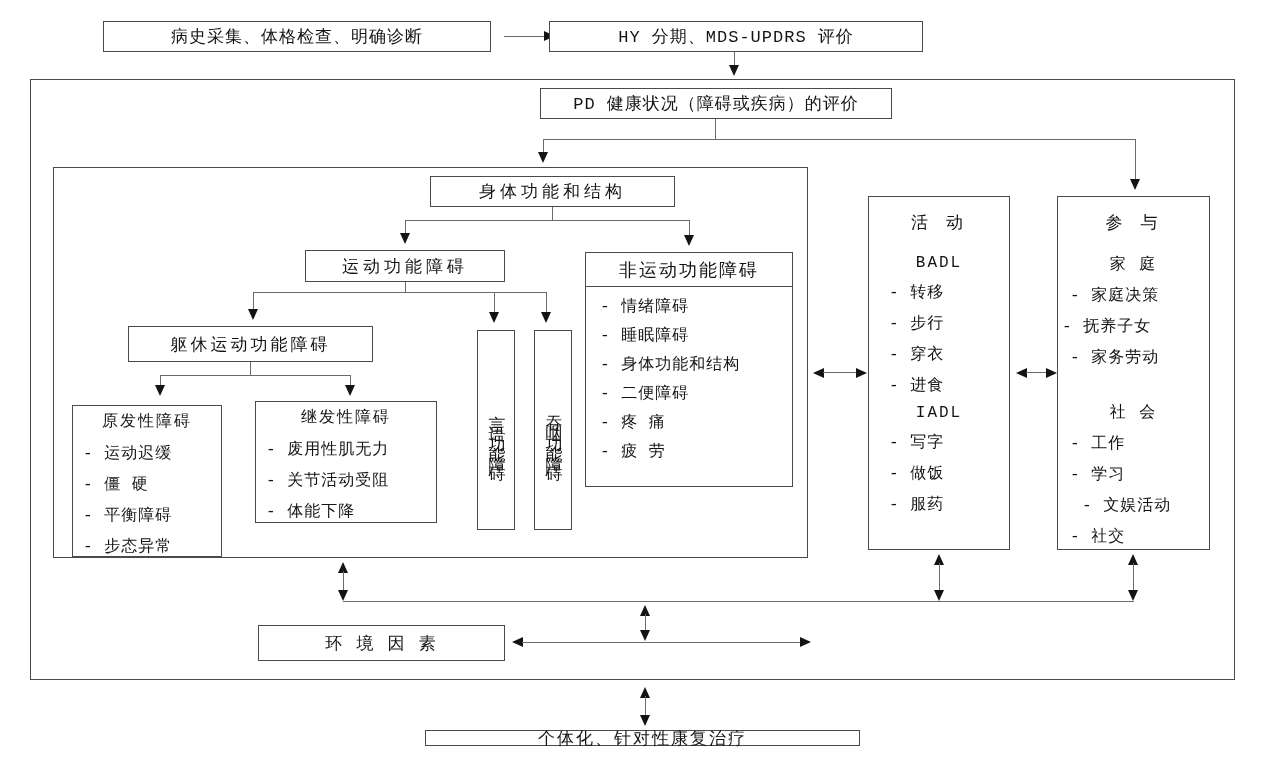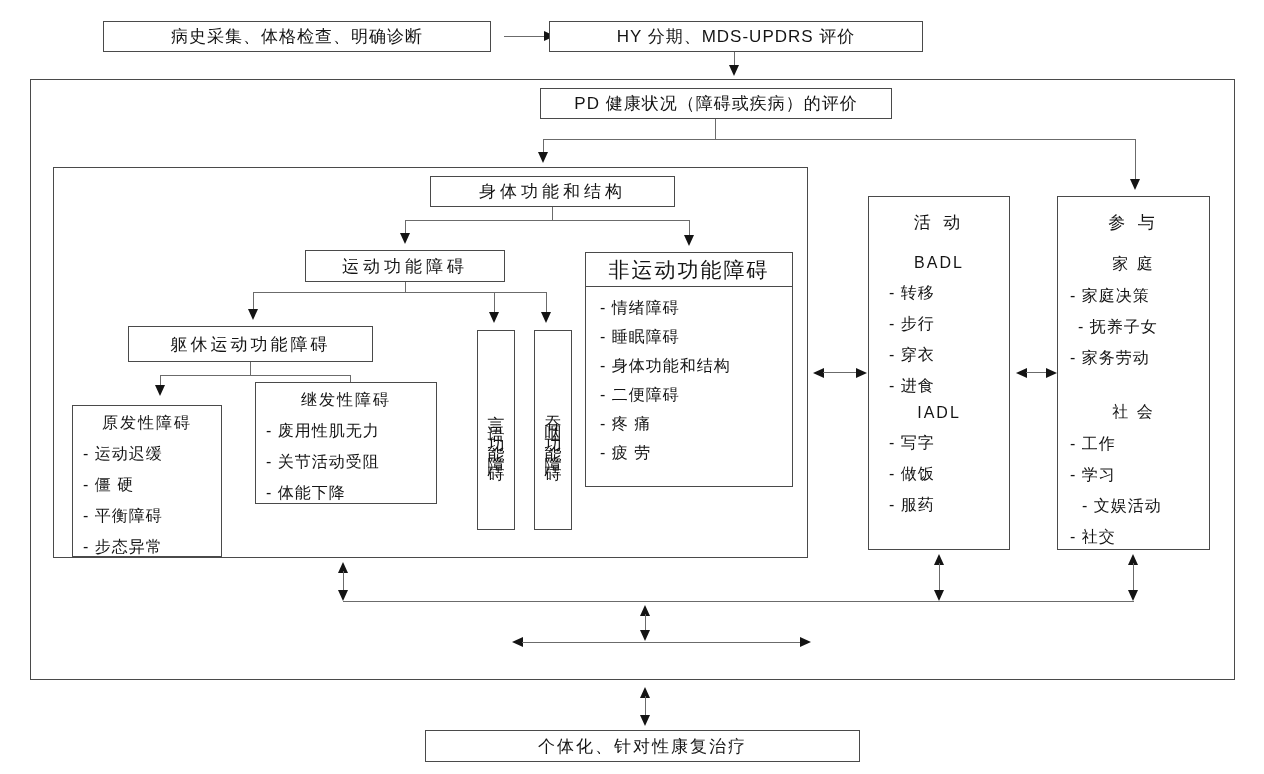--- a/index.html
+++ b/index.html
@@ -1,33 +1,33 @@
 <!DOCTYPE html>
 <html style="--border: #4a4a4a; --line: #6b6b6b; --arrow: #141414; --text: #141414; --background: #ffffff;"><head>
 <meta charset="utf-8">
 <style>
   :root{
     --border:#4a4a4a; --line:#6b6b6b; --arrow:#141414; --text:#141414; --background:#ffffff;
   }
   html,body{margin:0;padding:0;background:var(--background);}
   #canvas{position:relative;width:1264px;height:774px;background:var(--background);
-    font-family:Liberation Sans, sans-serif;color:var(--text);overflow:hidden;}
+    font-family:Liberation Mono, monospace;color:var(--text);overflow:hidden;}
   .box{position:absolute;border:1px solid var(--border);background:var(--background);
     display:flex;align-items:center;justify-content:center;font-size:17px;letter-spacing:1px;
     box-sizing:border-box;white-space:nowrap;}
   .frame{position:absolute;border:1px solid var(--border);box-sizing:border-box;background:transparent;}
   .panel{position:absolute;border:1px solid var(--border);background:var(--background);
     box-sizing:border-box;font-size:16px;}
   .ptitle{text-align:center;margin-top:14px;font-size:17px;letter-spacing:4px;}
   .plabel{text-align:center;margin-top:20px;font-size:16px;letter-spacing:2px;}
   .pitem{margin:11px 0 0 20px;line-height:20px;letter-spacing:1px;}
   .sitem{margin:11px 0 0 10px;line-height:20px;letter-spacing:1px;}
   .stitle{text-align:center;margin-top:6px;font-size:16px;letter-spacing:2px;line-height:21px;}
   .nmhead{height:33px;border-bottom:1px solid var(--border);display:flex;align-items:center;
-    justify-content:center;font-size:21px;letter-spacing:2px;}
+    justify-content:center;font-size:18px;letter-spacing:2px;}
   .nmitem{margin:12px 0 0 14px;line-height:17px;letter-spacing:1px;}
   .vtext{writing-mode:vertical-rl;text-orientation:upright;letter-spacing:10px;
     font-size:17px;padding-top:4px;}
   .ls2{letter-spacing:2px;} .ls3{letter-spacing:3px;text-align:center;} .ls4{letter-spacing:4px;}
   .v{position:absolute;width:1px;background:var(--line);}
   .h{position:absolute;height:1px;background:var(--line);}
   .ad,.au,.ar,.al{position:absolute;width:0;height:0;border:solid transparent;}
   .ad{border-width:11px 5px 0 5px;border-top-color:var(--arrow);}
   .au{border-width:0 5px 11px 5px;border-bottom-color:var(--arrow);}
   .ar{border-width:5px 0 5px 11px;border-left-color:var(--arrow);}
@@ -83,21 +83,21 @@
   <div class="ad" style="left:345px;top:385px"></div>
 
   <div class="panel" style="left:72px;top:405px;width:150px;height:152px">
     <div class="stitle">原发性障碍</div>
     <div class="sitem">- 运动迟缓</div>
     <div class="sitem">- 僵 硬</div>
     <div class="sitem">- 平衡障碍</div>
     <div class="sitem">- 步态异常</div>
   </div>
 
-  <div class="panel" style="left:255px;top:382px;width:182px;height:122px">
+  <div class="panel" style="left:255px;top:401px;width:182px;height:122px">
     <div class="stitle">继发性障碍</div>
     <div class="sitem">- 废用性肌无力</div>
     <div class="sitem">- 关节活动受阻</div>
     <div class="sitem">- 体能下降</div>
   </div>
 
   <div class="box vtext" style="left:477px;top:330px;width:38px;height:200px">言语功能障碍</div>
   <div class="box vtext" style="left:534px;top:330px;width:38px;height:200px">吞咽功能障碍</div>
 
   <div class="panel" style="left:585px;top:252px;width:208px;height:235px">
@@ -120,21 +120,21 @@
     <div class="plabel" style="margin-top:8px">IADL</div>
     <div class="pitem">- 写字</div>
     <div class="pitem">- 做饭</div>
     <div class="pitem">- 服药</div>
   </div>
 
   <div class="panel" style="left:1057px;top:196px;width:153px;height:354px">
     <div class="ptitle">参 与</div>
     <div class="plabel">家 庭</div>
     <div class="pitem" style="margin-left:12px">- 家庭决策</div>
-    <div class="pitem" style="margin-left:20px">- 抚养子女</div>
+    <div class="pitem" style="margin-left:4px">- 抚养子女</div>
     <div class="pitem" style="margin-left:12px">- 家务劳动</div>
     <div class="plabel" style="margin-top:34px">社 会</div>
     <div class="pitem" style="margin-left:12px">- 工作</div>
     <div class="pitem" style="margin-left:12px">- 学习</div>
     <div class="pitem" style="margin-left:24px">- 文娱活动</div>
     <div class="pitem" style="margin-left:12px">- 社交</div>
   </div>
 
   <div class="al" style="left:813px;top:368px"></div>
   <div class="h" style="left:823px;top:372px;width:34px"></div>
@@ -151,22 +151,23 @@
   <div class="v" style="left:939px;top:563px;height:30px"></div>
   <div class="ad" style="left:934px;top:590px"></div>
   <div class="au" style="left:1128px;top:554px"></div>
   <div class="v" style="left:1133px;top:563px;height:30px"></div>
   <div class="ad" style="left:1128px;top:590px"></div>
 
   <div class="au" style="left:640px;top:605px"></div>
   <div class="v" style="left:645px;top:614px;height:19px"></div>
   <div class="ad" style="left:640px;top:630px"></div>
 
+  <div class="box ls2" style="left:258px;top:625px;width:247px;height:36px">环 境 因 素</div>
   <div class="al" style="left:512px;top:637px"></div>
   <div class="h" style="left:522px;top:642px;width:280px"></div>
   <div class="ar" style="left:800px;top:637px"></div>
 
   <div class="au" style="left:640px;top:687px"></div>
   <div class="v" style="left:645px;top:696px;height:21px"></div>
   <div class="ad" style="left:640px;top:715px"></div>
-  <div class="box ls2" style="left:425px;top:730px;width:435px;height:32px">个体化、针对性康复治疗</div>
+  <div class="box ls2" style="left:425px;top:730px;width:435px;height:16px">个体化、针对性康复治疗</div>
 
 </div>
 
 </body></html>

